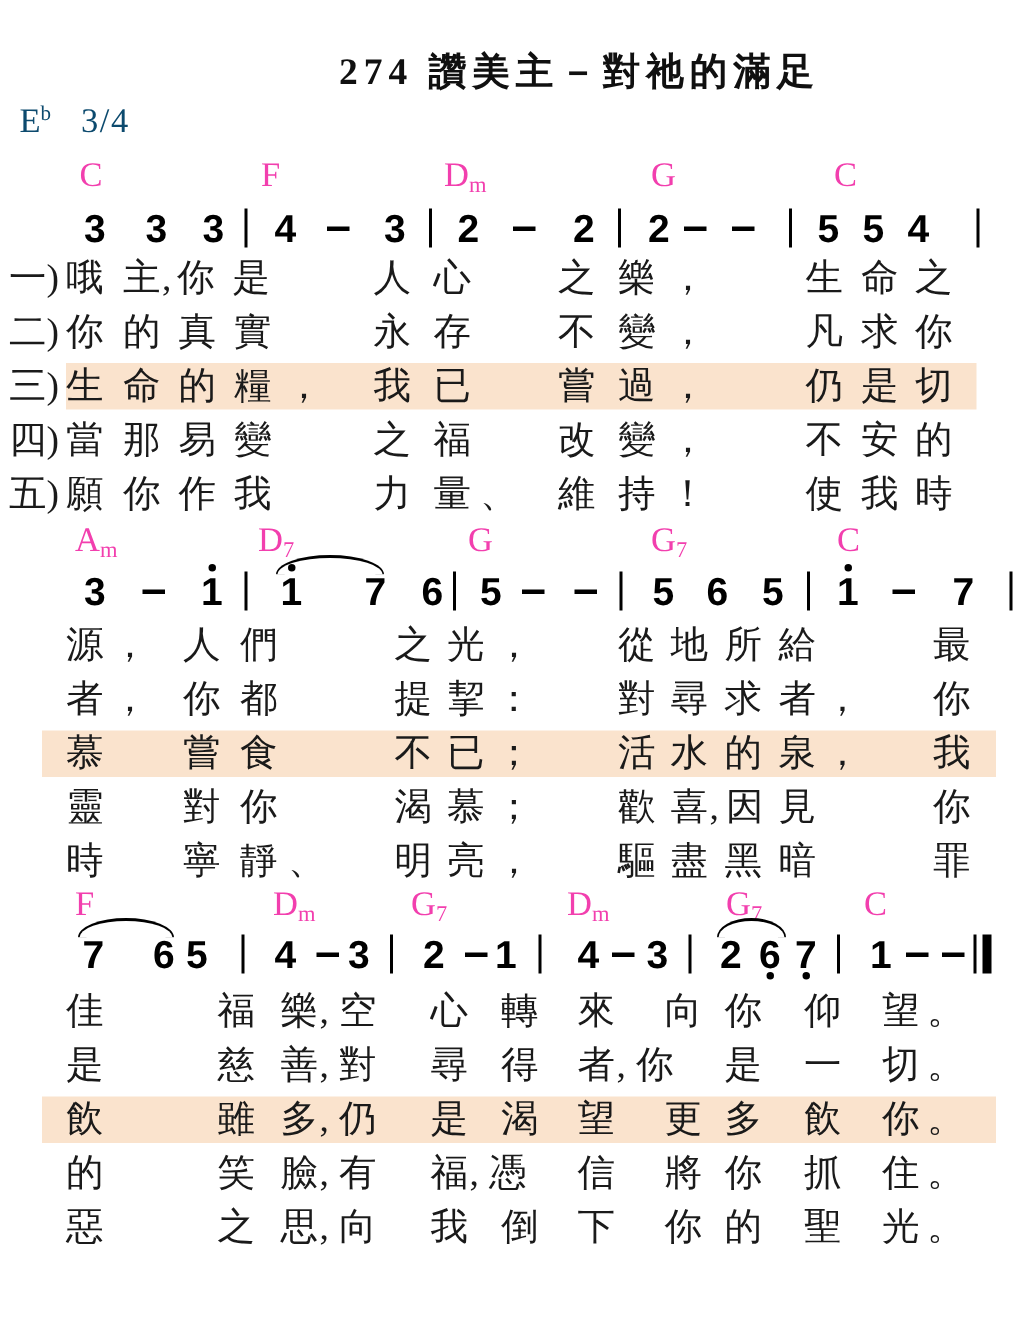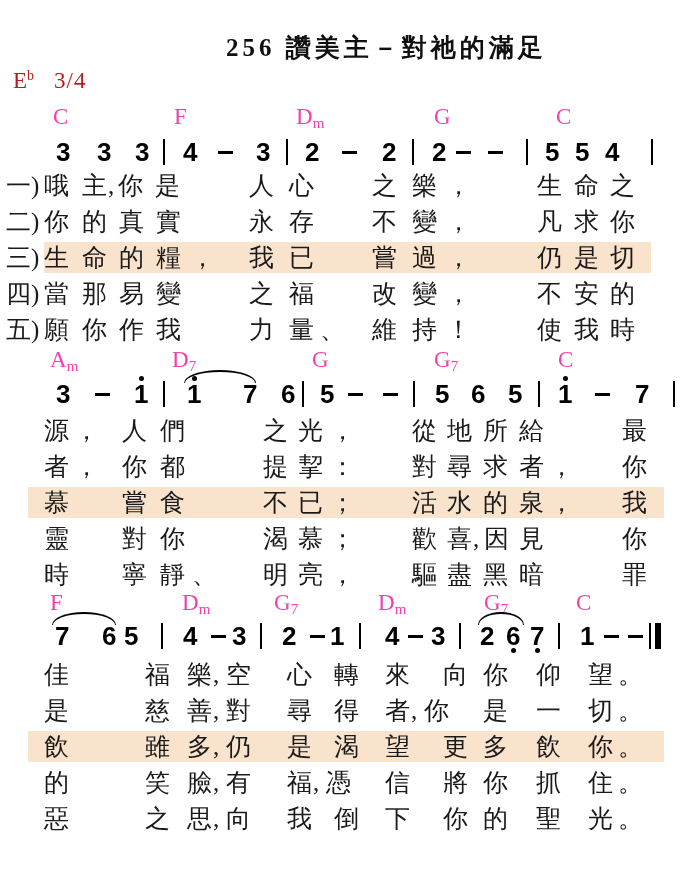--- a/index.html
+++ b/index.html
@@ -5,21 +5,21 @@
   html,body{margin:0;padding:0;background:#ffffff;}
   #page{
     position:relative;width:687px;height:880px;background:#ffffff;overflow:hidden;
     font-family:"Liberation Serif","DejaVu Serif",serif;color:#141414;
   }
   .title{
     position:absolute;left:226px;top:31px;font-size:25px;font-weight:bold;
     letter-spacing:4px;white-space:nowrap;color:#101010;
   }
   .keysig{
-    position:absolute;left:13px;top:68px;font-size:23px;color:#b91c1c;white-space:nowrap;
+    position:absolute;left:13px;top:68px;font-size:23px;color:#0c4a6e;white-space:nowrap;
   }
   .keysig sup{font-size:14px;vertical-align:8px;}
   .keysig .ts{margin-left:20px;letter-spacing:1px;}
   .chord{
     position:absolute;font-size:23px;line-height:22px;white-space:nowrap;
     font-family:"Liberation Serif","DejaVu Serif",serif;
   }
   .chord sub{font-size:15px;line-height:0;vertical-align:-4px;}
   .note{
     position:absolute;width:18px;text-align:left;
@@ -38,21 +38,21 @@
   }
   .lyr{
     position:absolute;font-size:25px;line-height:28px;white-space:pre;color:#1a1a1a;
   }
   .band{position:absolute;height:31px;}
 </style>
 </head>
 <body>
 
 <div id="page">
-  <div class="title">256 讚美主－對祂的滿足</div>
+  <div class="title">274 讚美主－對祂的滿足</div>
   <div class="keysig"><span>E</span><sup>b</sup><span class="ts">3/4</span></div>
 <span class="band" style="left: 44px; top: 242px; width: 607px; background: rgb(250, 227, 205);"></span>
     <span class="chord" style="left: 53px; top: 106px; color: rgb(242, 63, 174);">C</span>
     <span class="chord" style="left: 174px; top: 106px; color: rgb(242, 63, 174);">F</span>
     <span class="chord" style="left: 296px; top: 106px; color: rgb(242, 63, 174);">D<sub>m</sub></span>
     <span class="chord" style="left: 434px; top: 106px; color: rgb(242, 63, 174);">G</span>
     <span class="chord" style="left: 556px; top: 106px; color: rgb(242, 63, 174);">C</span>
     <span class="note" style="left: 56px; top: 138px;">3</span>
     <span class="note" style="left: 97px; top: 138px;">3</span>
     <span class="note" style="left: 135px; top: 138px;">3</span>

